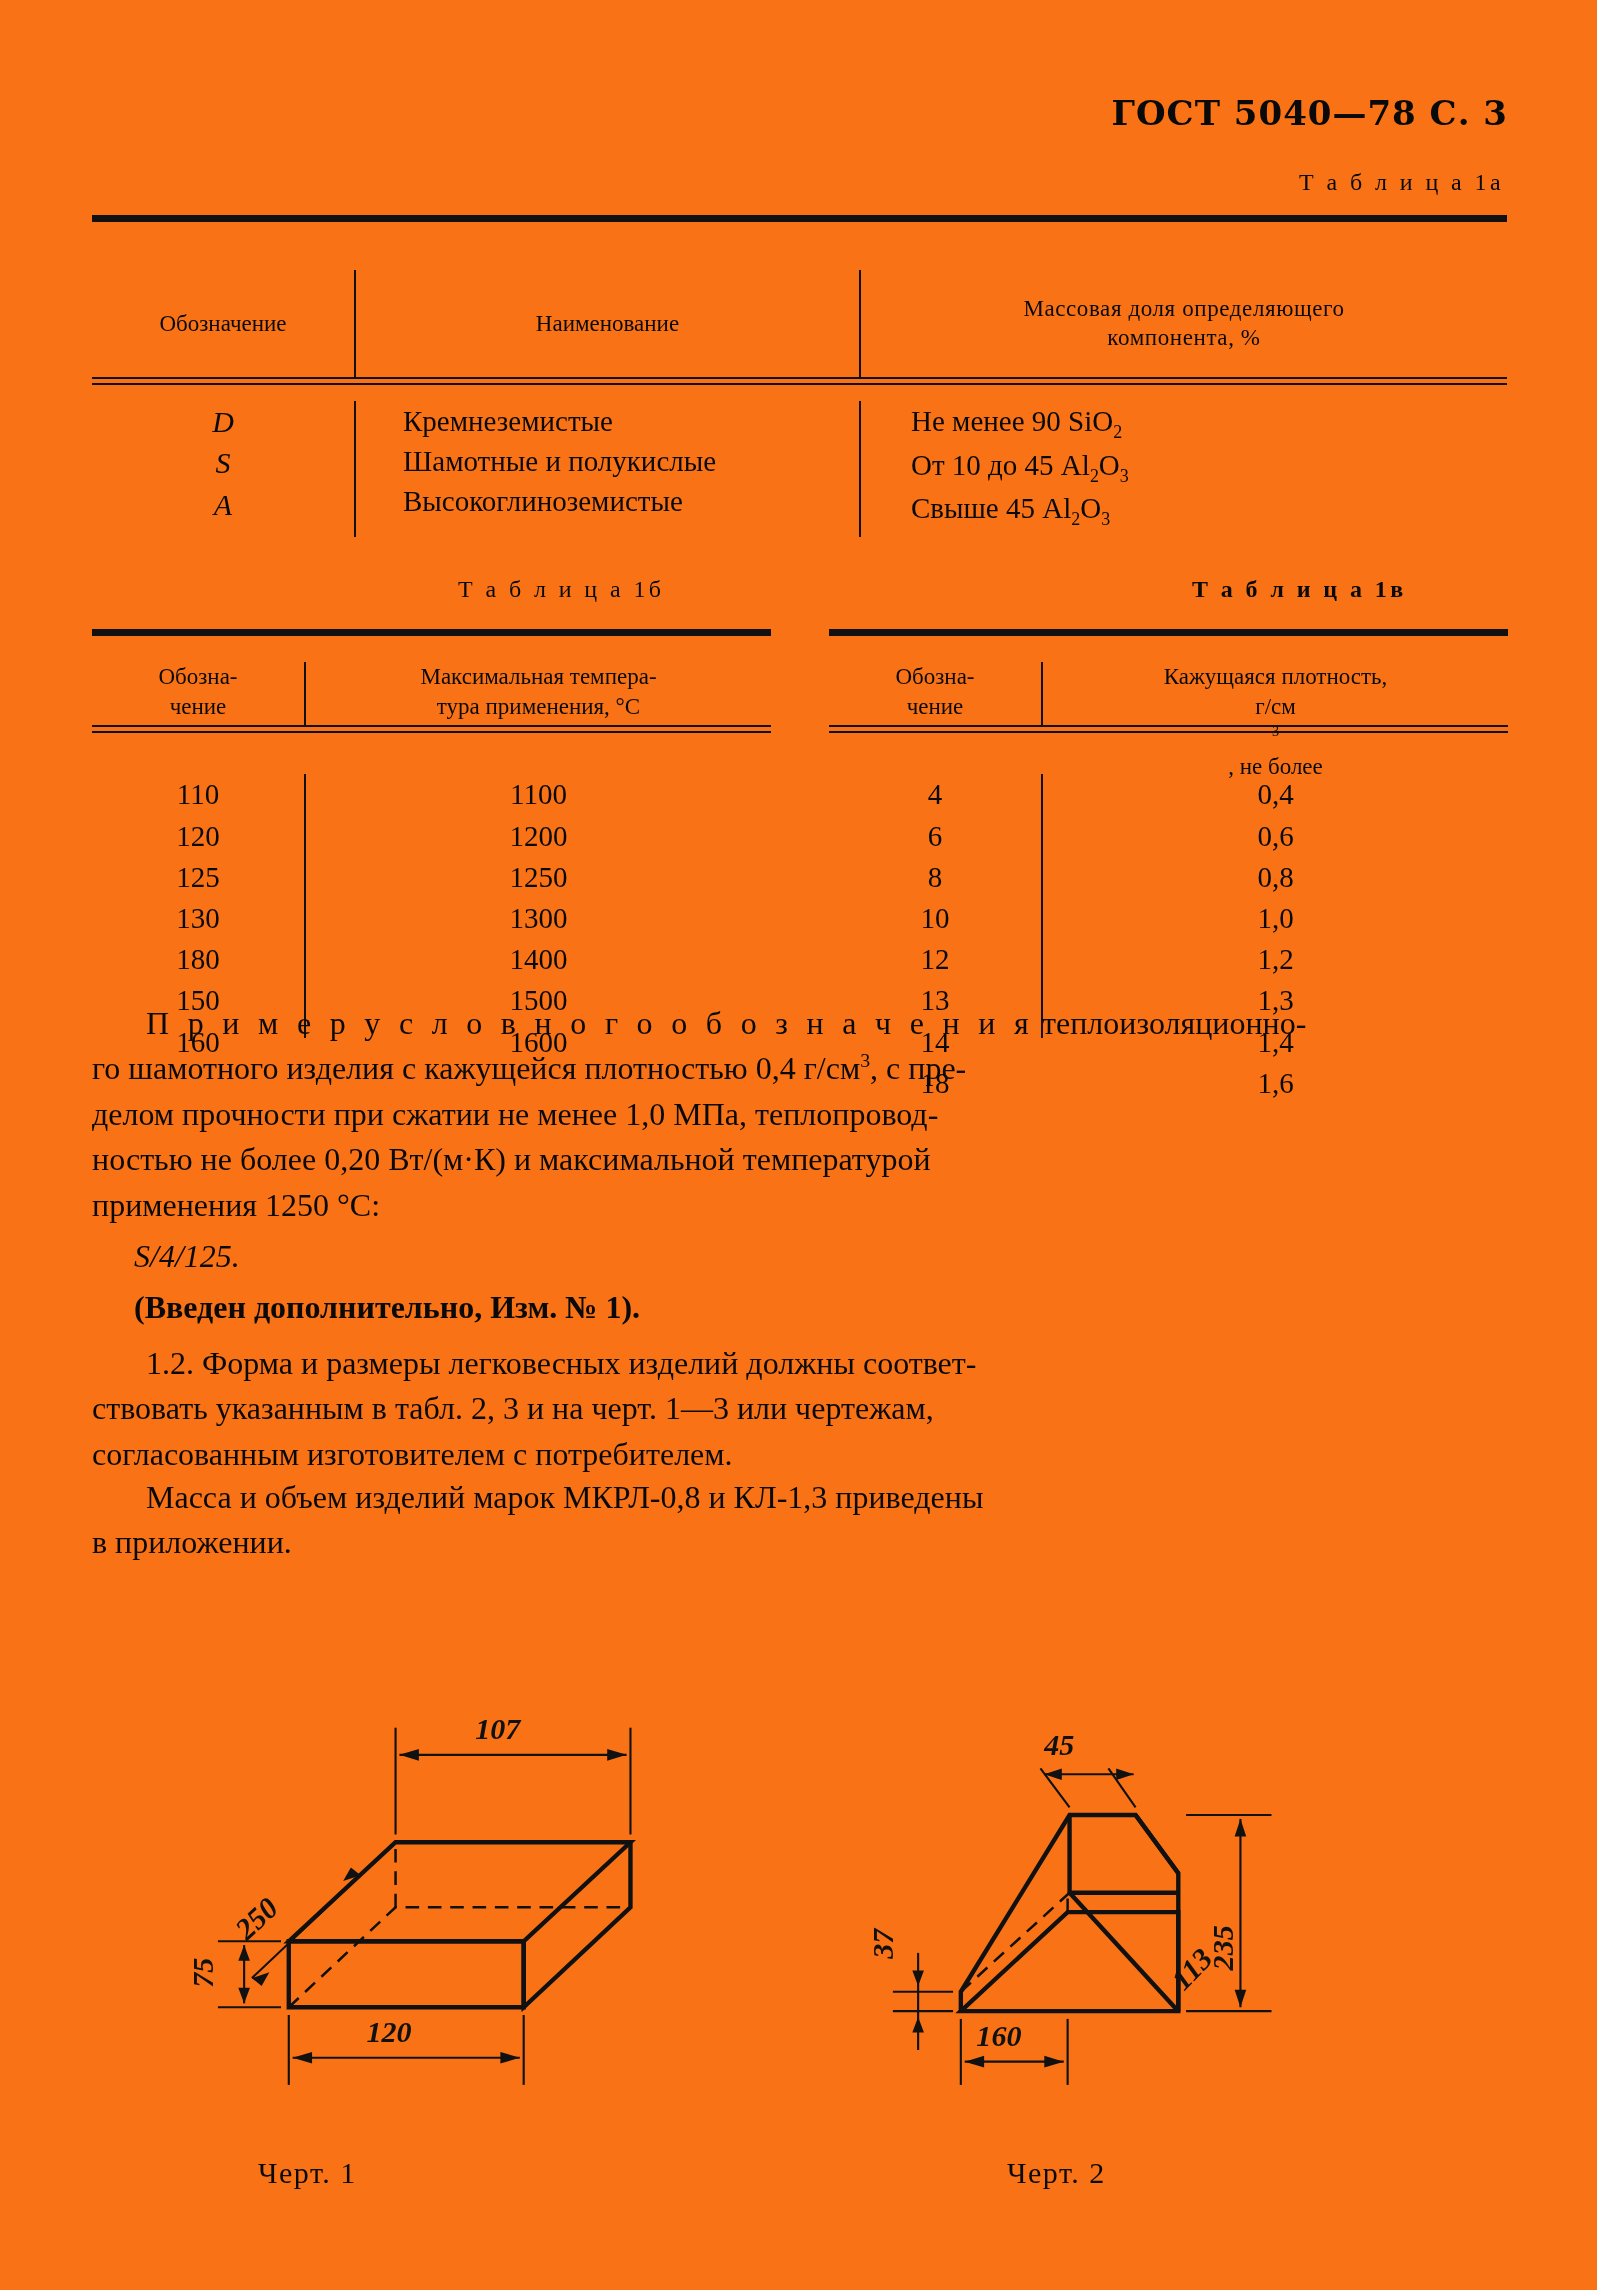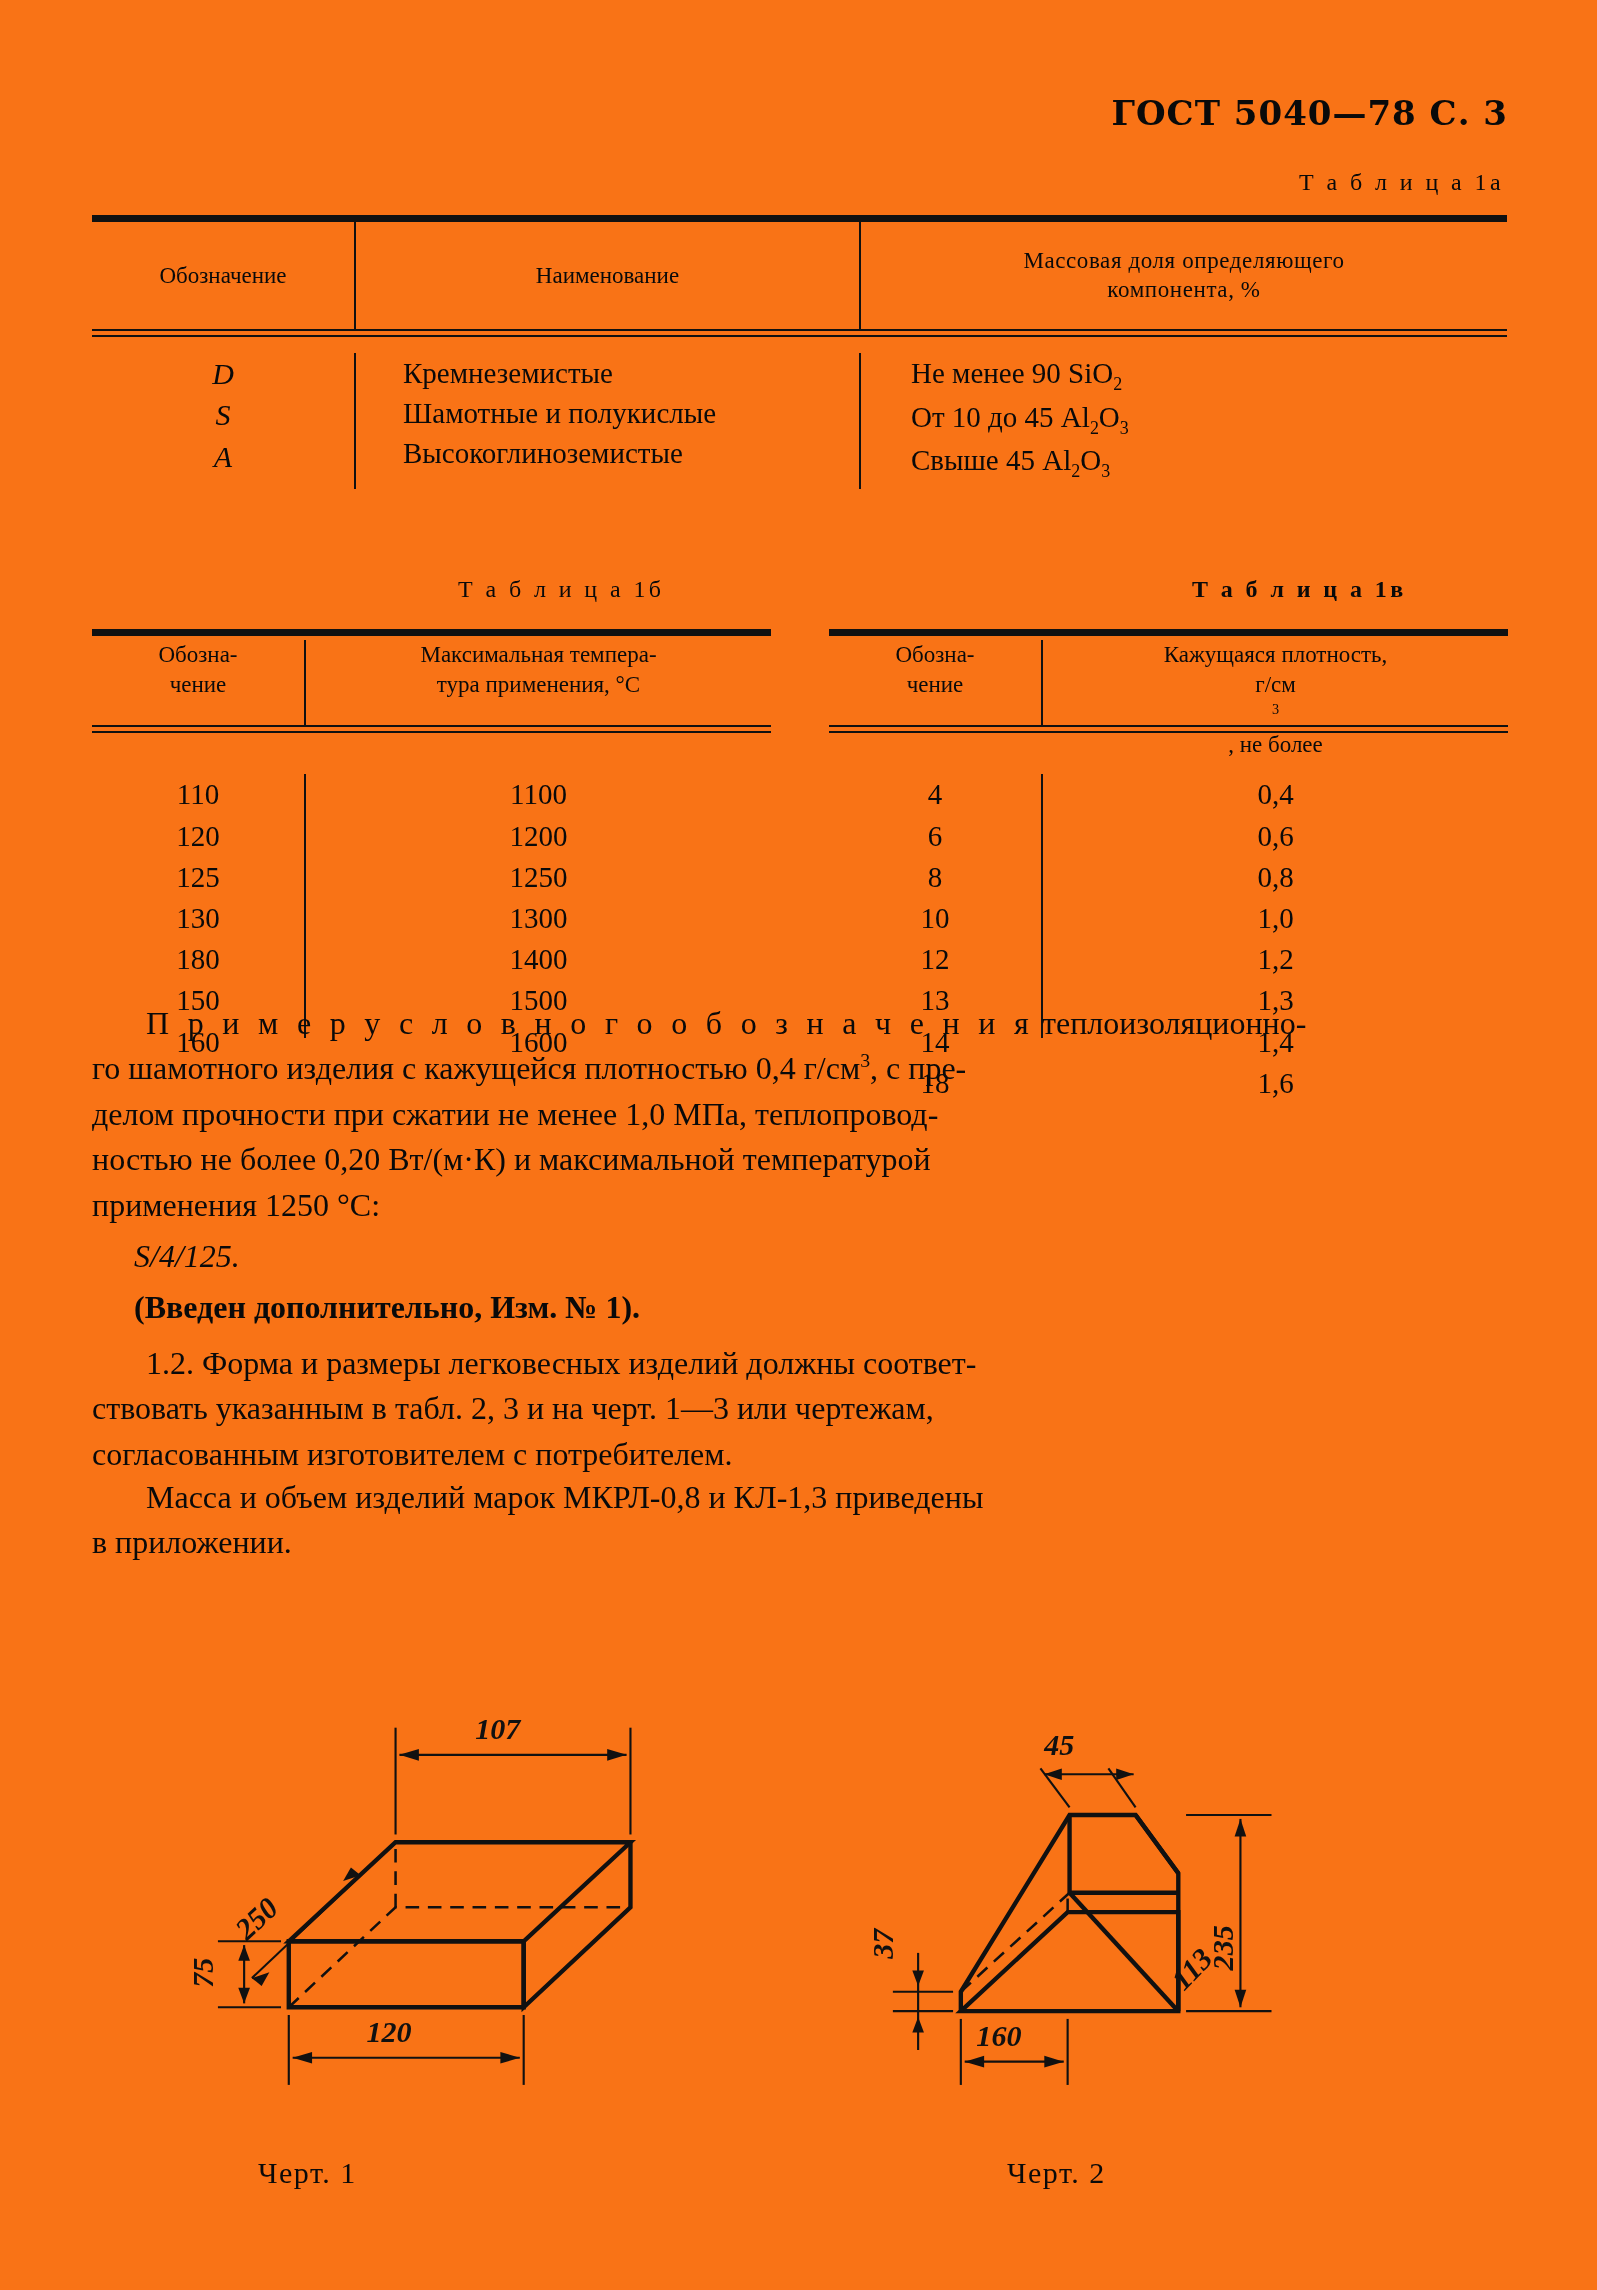--- a/index.html
+++ b/index.html
@@ -51,20 +51,21 @@
     height: 8.7px;
     width: 100%;
     border-top: 2.9px solid #111;
     border-bottom: 2.9px solid #111;
     box-sizing: border-box;
   }
   .t1a-head {
     display: flex;
     align-items: center;
     height: 107px;
+    margin-top: 48px;
   }
   .t1a-body {
     display: flex;
     height: 136px;
     padding-top: 15.5px;
   }
   .c-col1 { width: 262px; flex: 0 0 262px; text-align: center; }
   .c-col2 { width: 505px; flex: 0 0 505px; }
   .c-col3 { flex: 1 1 auto; }
   .vline { border-left: 2.9px solid #111; }
@@ -93,21 +94,21 @@
   .row-line { display: block; white-space: nowrap; }
   sub, sup { font-size: 0.62em; }
 
   
   .subtbl { position: absolute; top: 629px; }
   #tbl-1b { left: 92px; width: 679px; }
   #tbl-1v { left: 829px; width: 679px; }
   .sub-head {
     display: flex;
     height: 89px;
-    padding-top: 4px;
+    padding-top: 26px;
     box-sizing: border-box;
   }
   .sub-head .cell {
     font-size: 23px;
     text-align: center;
     line-height: 1.3;
     align-self: stretch;
     display: flex;
     align-items: flex-start;
     justify-content: center;

